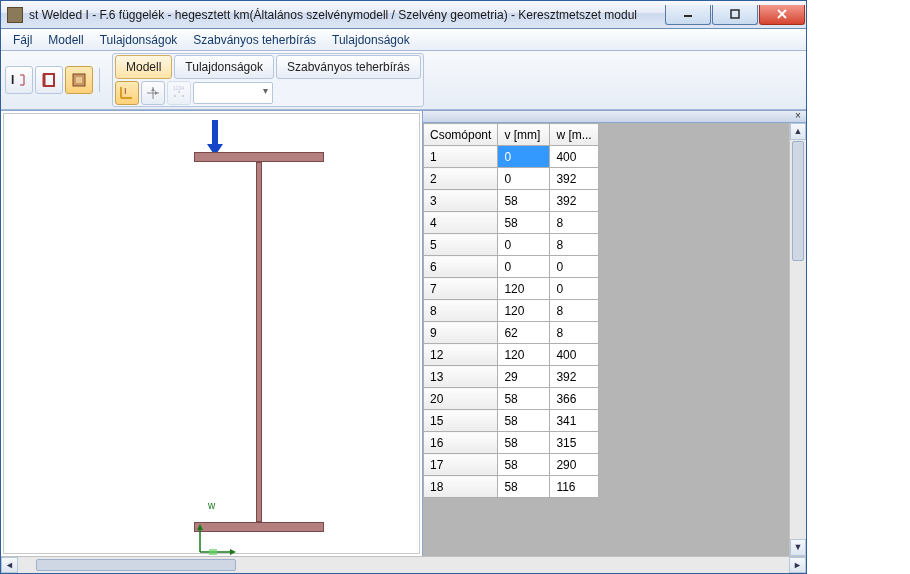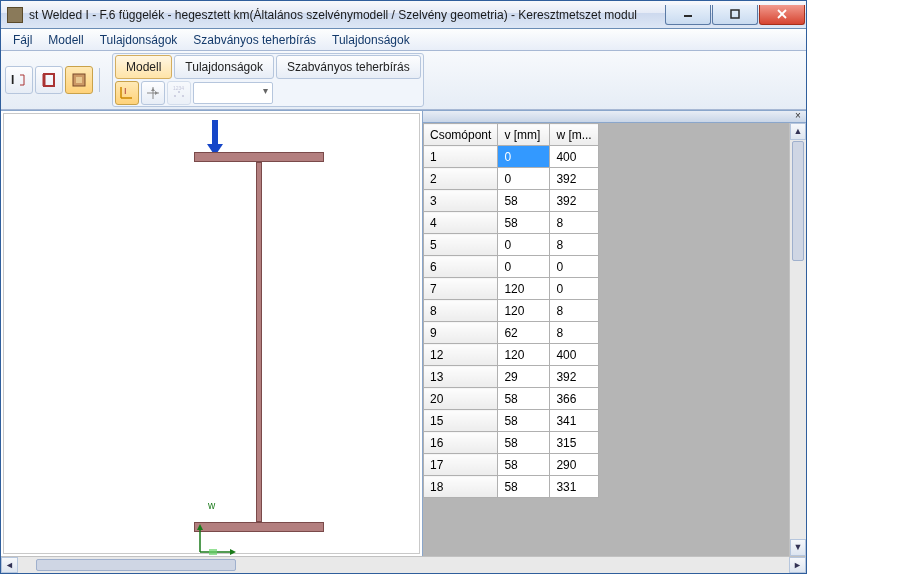--- a/index.html
+++ b/index.html
@@ -277,21 +277,21 @@
                   <td>315</td>
                 </tr>
                 <tr>
                   <td class="idx">17</td>
                   <td>58</td>
                   <td>290</td>
                 </tr>
                 <tr>
                   <td class="idx">18</td>
                   <td>58</td>
-                  <td>331</td>
+                  <td>116</td>
                 </tr>
               </tbody>
           </table>
         </div>
         <div class="vscroll">
           <div class="arr up">▲</div>
           <div class="thumb"></div>
           <div class="arr down">▼</div>
         </div>
       </div>

